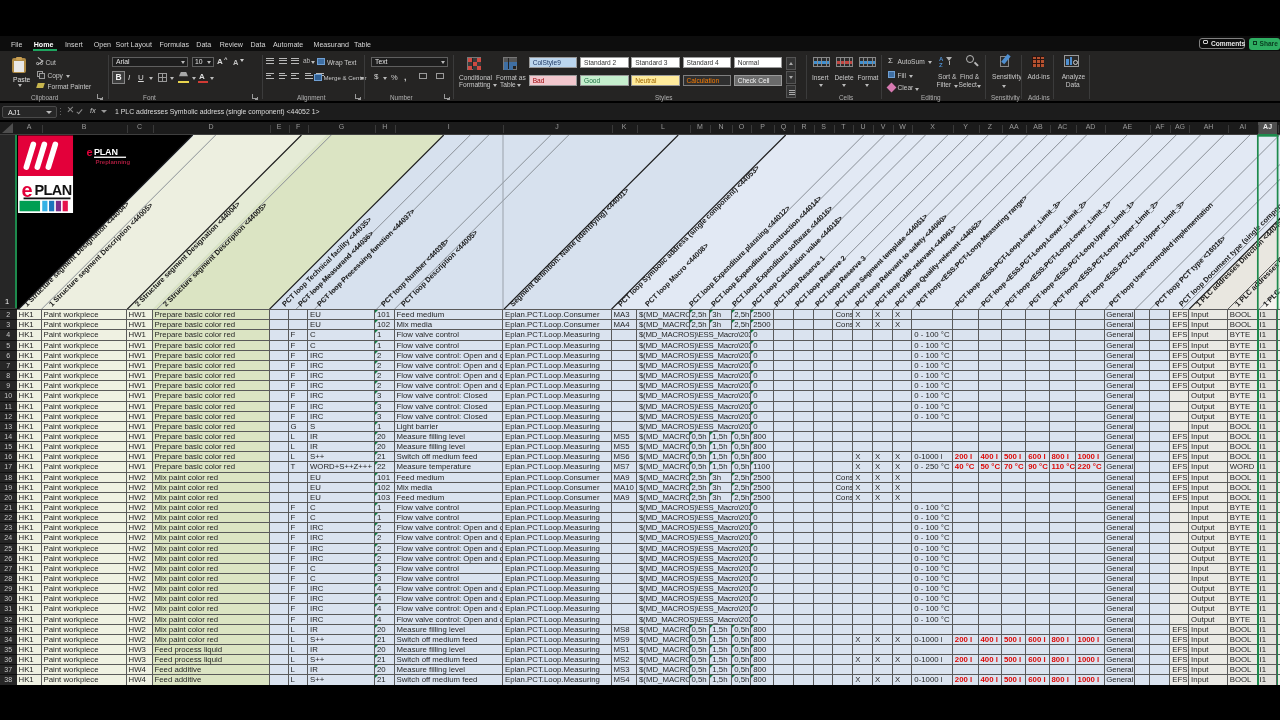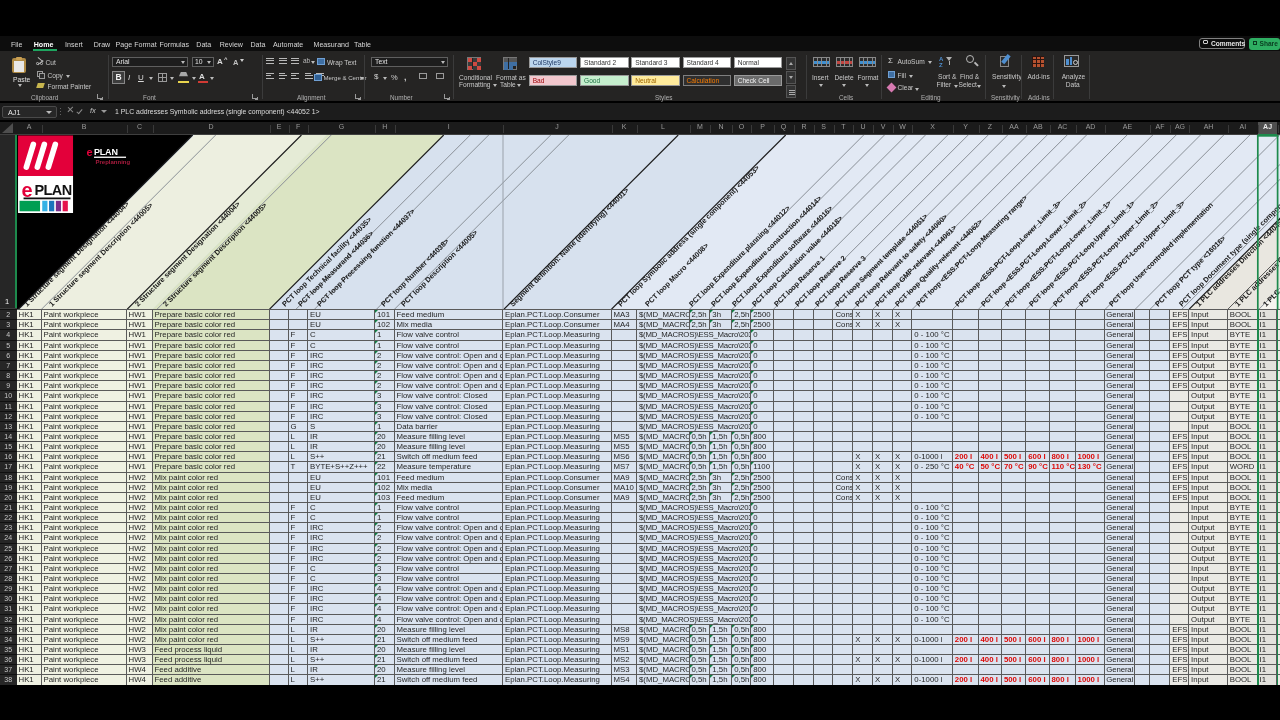--- a/index.html
+++ b/index.html
@@ -11,22 +11,22 @@
 .c{height:100%;border-right:1px solid #5a5a5a;font-size:7.8px;color:#1f1f1f;line-height:9.4px;padding-left:2px;white-space:nowrap;overflow:hidden;position:relative;flex-shrink:0;}
 .c.r{color:#dd0806;font-weight:bold;}
 .c.gt i{position:absolute;left:0;top:0;width:0;height:0;border-top:3px solid #107c41;border-right:3px solid transparent;}
 .rh{position:absolute;left:0;width:16.5px;height:10.145px;background:#262626;color:#c7c7c7;font-size:7px;text-align:center;line-height:10.145px;border-top:1px solid #101010;}
 #gridbot{position:absolute;left:0;top:684.57px;width:1280px;height:35.43px;background:#000;}
 </style></head><body>
 <div id="tabrow"></div>
 <div style="position:absolute;left:10.9px;top:40.5px;font-size:7.1px;color:#d6d6d6;white-space:nowrap;">File</div>
 <div style="position:absolute;left:33.7px;top:40.5px;font-size:7.1px;color:#fff;font-weight:bold;white-space:nowrap;">Home</div>
 <div style="position:absolute;left:65px;top:40.5px;font-size:7.1px;color:#d6d6d6;white-space:nowrap;">Insert</div>
-<div style="position:absolute;left:93.7px;top:40.5px;font-size:7.1px;color:#d6d6d6;white-space:nowrap;">Draw</div>
-<div style="position:absolute;left:115.6px;top:40.5px;font-size:7.1px;color:#d6d6d6;white-space:nowrap;">Page Format</div>
+<div style="position:absolute;left:93.7px;top:40.5px;font-size:7.1px;color:#d6d6d6;white-space:nowrap;">Open</div>
+<div style="position:absolute;left:115.6px;top:40.5px;font-size:7.1px;color:#d6d6d6;white-space:nowrap;">Sort Layout</div>
 <div style="position:absolute;left:159.5px;top:40.5px;font-size:7.1px;color:#d6d6d6;white-space:nowrap;">Formulas</div>
 <div style="position:absolute;left:196.3px;top:40.5px;font-size:7.1px;color:#d6d6d6;white-space:nowrap;">Data</div>
 <div style="position:absolute;left:219.7px;top:40.5px;font-size:7.1px;color:#d6d6d6;white-space:nowrap;">Review</div>
 <div style="position:absolute;left:250.4px;top:40.5px;font-size:7.1px;color:#d6d6d6;white-space:nowrap;">Data</div>
 <div style="position:absolute;left:272.9px;top:40.5px;font-size:7.1px;color:#d6d6d6;white-space:nowrap;">Automate</div>
 <div style="position:absolute;left:313.5px;top:40.5px;font-size:7.1px;color:#d6d6d6;white-space:nowrap;">Measurand</div>
 <div style="position:absolute;left:354.1px;top:40.5px;font-size:7.1px;color:#d6d6d6;white-space:nowrap;">Table</div>
 <div style="position:absolute;left:32.5px;top:49px;width:24px;height:1.8px;background:#1ea55f;z-index:3;"></div>
 <div style="position:absolute;left:1199px;top:37.5px;width:46px;height:11.5px;border:1px solid #818181;border-radius:3px;"></div>
 <div style="position:absolute;left:1203px;top:40px;width:5px;height:4px;border:1px solid #d0d0d0;border-radius:1px;"></div>
@@ -881,21 +881,21 @@
 <div class="rh" style="top:410.65px;">12</div>
 <div class="row" style="top:420.79px;">
     <div class="c" style="width:25.00px;background:#eff1e2;">HK1</div>
     <div class="c" style="width:85.00px;background:#eff1e2;">Paint workpiece</div>
     <div class="c" style="width:26.00px;background:#eff1e2;">HW1</div>
     <div class="c" style="width:117.00px;background:#dbe4c3;">Prepare basic color red</div>
     <div class="c" style="width:19.00px;background:#dae3ef;"></div>
     <div class="c" style="width:19.50px;background:#dae3ef;">G</div>
     <div class="c" style="width:67.00px;background:#dae3ef;">S</div>
     <div class="c gt" style="width:19.50px;background:#dae3ef;"><i></i>1</div>
-    <div class="c" style="width:108.50px;background:#dae3ef;">Data barrier</div>
+    <div class="c" style="width:108.50px;background:#dae3ef;">Light barrier</div>
     <div class="c" style="width:108.50px;background:#dae3ef;">Eplan.PCT.Loop.Measuring</div>
     <div class="c" style="width:25.50px;background:#dae3ef;"></div>
     <div class="c" style="width:114.30px;background:#dae3ef;letter-spacing:-0.22px;">$(MD_MACROS)\ESS_Macro\203</div>
     <div class="c gt" style="width:22.30px;background:#dae3ef;"><i></i>0</div>
     <div class="c" style="width:20.40px;background:#dae3ef;"></div>
     <div class="c" style="width:20.00px;background:#dae3ef;"></div>
     <div class="c" style="width:19.50px;background:#dae3ef;"></div>
     <div class="c" style="width:19.80px;background:#dae3ef;"></div>
     <div class="c" style="width:19.70px;background:#dae3ef;"></div>
     <div class="c" style="width:20.00px;background:#dae3ef;"></div>
@@ -1040,21 +1040,21 @@
     <div class="c" style="width:3.50px;background:#eae9e4;"></div>
   </div>
 <div class="rh" style="top:451.23px;">16</div>
 <div class="row" style="top:461.38px;">
     <div class="c" style="width:25.00px;background:#eff1e2;">HK1</div>
     <div class="c" style="width:85.00px;background:#eff1e2;">Paint workpiece</div>
     <div class="c" style="width:26.00px;background:#eff1e2;">HW1</div>
     <div class="c" style="width:117.00px;background:#dbe4c3;">Prepare basic color red</div>
     <div class="c" style="width:19.00px;background:#dae3ef;"></div>
     <div class="c" style="width:19.50px;background:#dae3ef;">T</div>
-    <div class="c" style="width:67.00px;background:#dae3ef;">BYTE+S++Z+++</div>
+    <div class="c" style="width:67.00px;background:#dae3ef;">WORD+S++Z+++</div>
     <div class="c gt" style="width:19.50px;background:#dae3ef;"><i></i>22</div>
     <div class="c" style="width:108.50px;background:#dae3ef;">Measure temperature</div>
     <div class="c" style="width:108.50px;background:#dae3ef;">Eplan.PCT.Loop.Measuring</div>
     <div class="c" style="width:25.50px;background:#dae3ef;">MS7</div>
     <div class="c" style="width:52.50px;background:#dae3ef;">$(MD_MACROS</div>
     <div class="c gt" style="width:20.80px;background:#dae3ef;"><i></i>0,5h</div>
     <div class="c gt" style="width:21.90px;background:#dae3ef;"><i></i>1,5h</div>
     <div class="c gt" style="width:19.10px;background:#dae3ef;"><i></i>0,5h</div>
     <div class="c gt" style="width:22.30px;background:#dae3ef;"><i></i>1100</div>
     <div class="c" style="width:20.40px;background:#dae3ef;"></div>
@@ -1063,21 +1063,21 @@
     <div class="c" style="width:19.80px;background:#dae3ef;"></div>
     <div class="c" style="width:19.70px;background:#dae3ef;">X</div>
     <div class="c" style="width:20.00px;background:#dae3ef;">X</div>
     <div class="c" style="width:19.40px;background:#dae3ef;">X</div>
     <div class="c" style="width:40.50px;background:#dae3ef;">0 - 250 °C</div>
     <div class="c r" style="width:25.70px;background:#dae3ef;">40 °C</div>
     <div class="c r" style="width:23.40px;background:#dae3ef;">50 °C</div>
     <div class="c r" style="width:24.30px;background:#dae3ef;">70 °C</div>
     <div class="c r" style="width:23.30px;background:#dae3ef;">90 °C</div>
     <div class="c r" style="width:26.10px;background:#dae3ef;">110 °C</div>
-    <div class="c r" style="width:29.60px;background:#dae3ef;">130 °C</div>
+    <div class="c r" style="width:29.60px;background:#dae3ef;">220 °C</div>
     <div class="c" style="width:30.00px;background:#dae3ef;padding-left:1px;letter-spacing:-0.1px;">General</div>
     <div class="c" style="width:14.90px;background:#dae3ef;"></div>
     <div class="c" style="width:20.20px;background:#dae3ef;"></div>
     <div class="c" style="width:18.80px;background:#eae9e4;">EFS</div>
     <div class="c" style="width:38.70px;background:#eae9e4;">Input</div>
     <div class="c" style="width:29.80px;background:#eae9e4;">WORD</div>
     <div class="c" style="width:19.80px;background:#e2e1dc;">I1</div>
     <div class="c" style="width:3.50px;background:#eae9e4;"></div>
   </div>
 <div class="rh" style="top:461.38px;">17</div>

